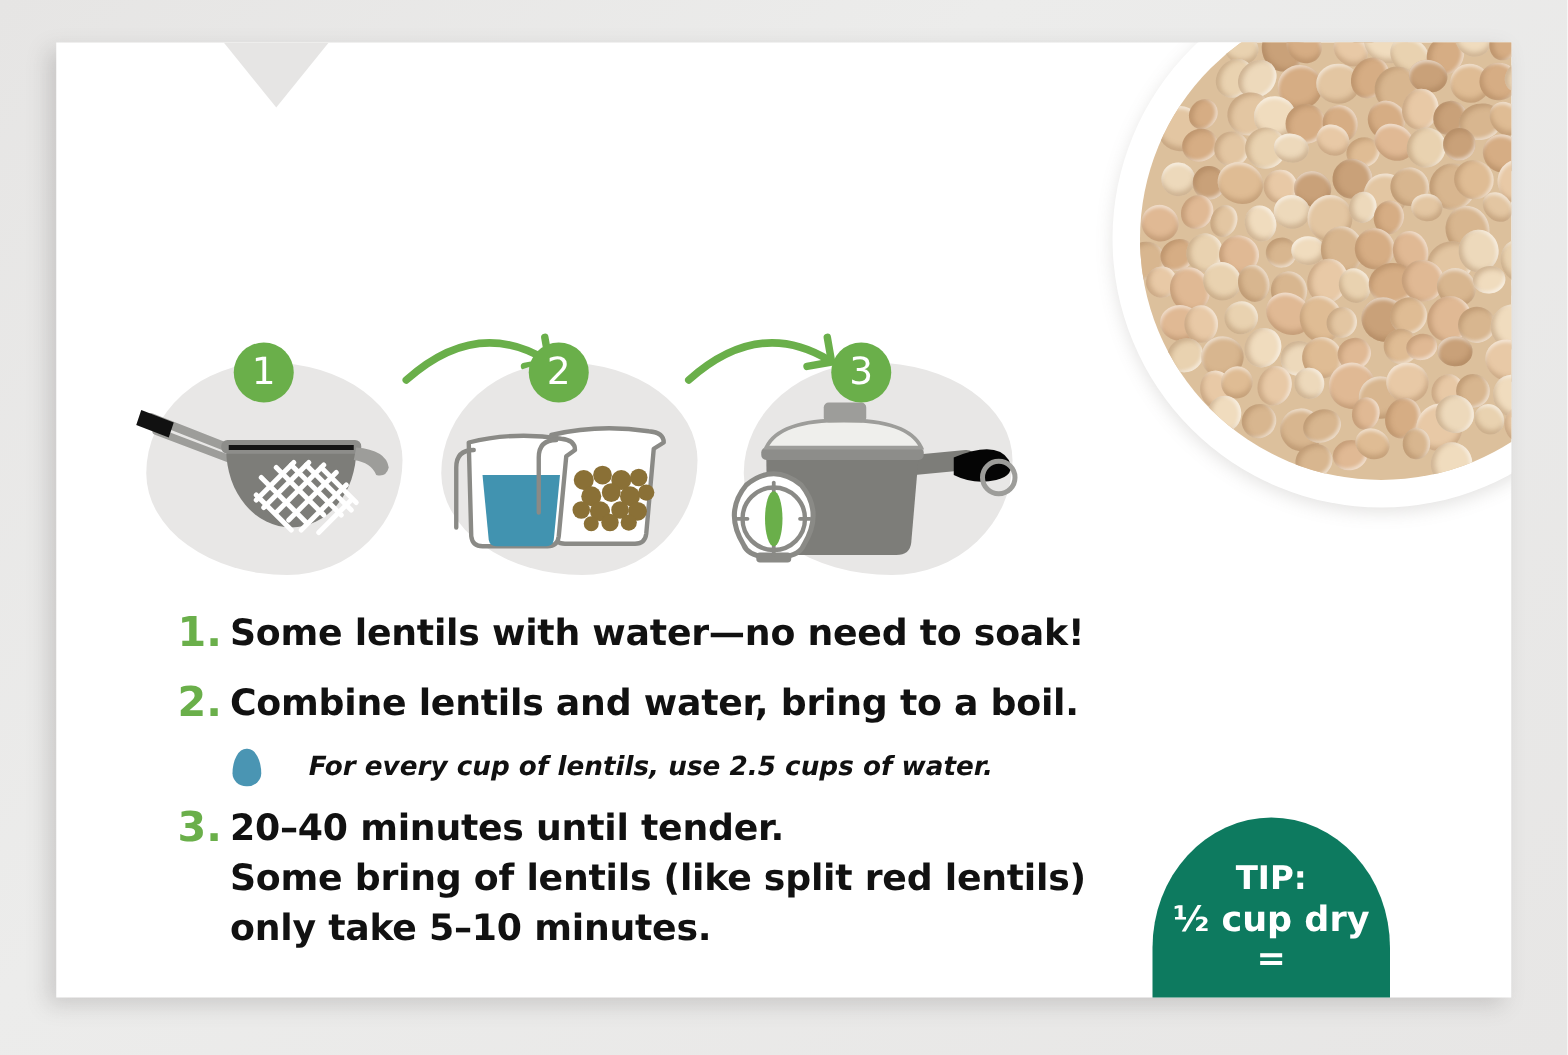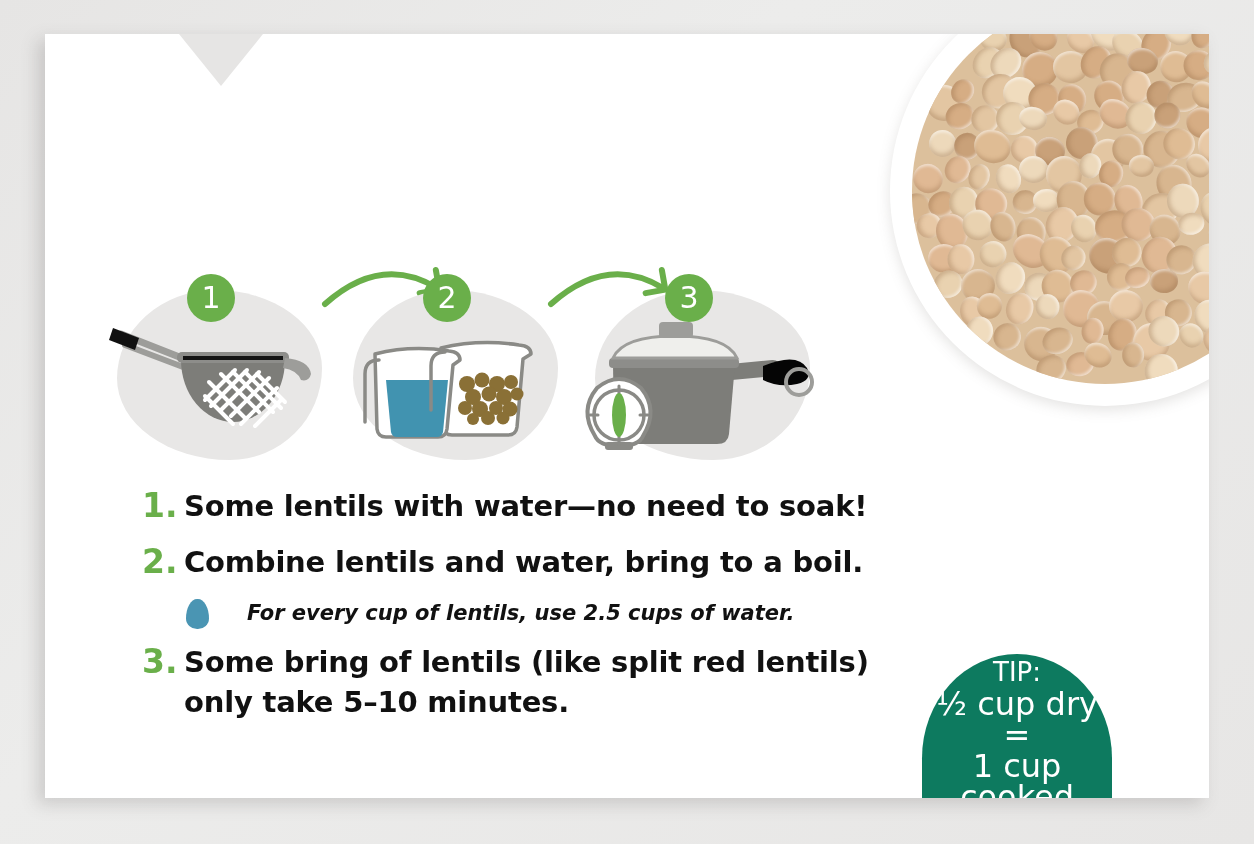--- a/index.html
+++ b/index.html
@@ -222,30 +222,30 @@
     position: absolute;
     left: 877px;
     top: 620px;
     width: 190px;
     height: 168px;
     background: #0d7a5f;
     border-radius: 50% 50% 16% 16% / 62% 62% 10% 10%;
     color: #ffffff;
     text-align: center;
     font-family: "DejaVu Sans", sans-serif;
-    font-weight: normal;
+    font-weight: bold;
     z-index: 7;
     display: flex;
     flex-direction: column;
     justify-content: center;
     padding-bottom: 8px;
     box-sizing: border-box;
   }
   .tip-label { font-size: 26px; line-height: 33px; }
-  .tip-line  { font-size: 32px; line-height: 31px; }
+  .tip-line  { font-size: 28px; line-height: 31px; }
 </style>
 </head>
 <body>
 
 <div class="page">
 
   <div class="card">
 
     <div class="card-notch"></div>
 
@@ -520,27 +520,27 @@
       </div>
 
       <div class="subnote">
         <span class="drop"></span>
         <span class="subnote-text">For every cup of lentils, use 2.5 cups of water.</span>
       </div>
 
       <div class="li">
         <div class="li-num">3.</div>
         <div class="li-text">
+          <span class="ln">20–40 minutes until tender.</span>
           <span class="ln">Some bring of lentils (like split red lentils)</span>
           <span class="ln">only take 5–10 minutes.</span>
         </div>
       </div>
 
     </div>
 
     <div class="tip">
       <div class="tip-label">TIP:</div>
       <div class="tip-line">½ cup dry =</div>
-      <div class="tip-line">1 cup cooked</div>
     </div>
 
   </div>
 </div>
 
 </body></html>

